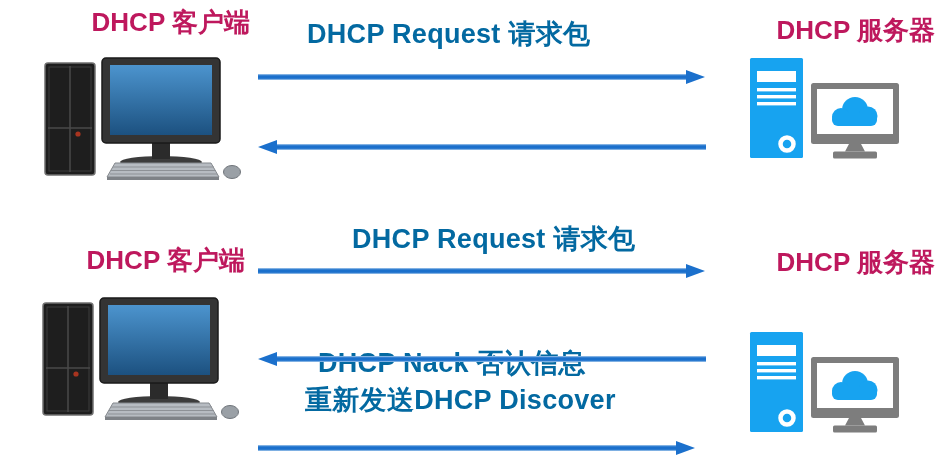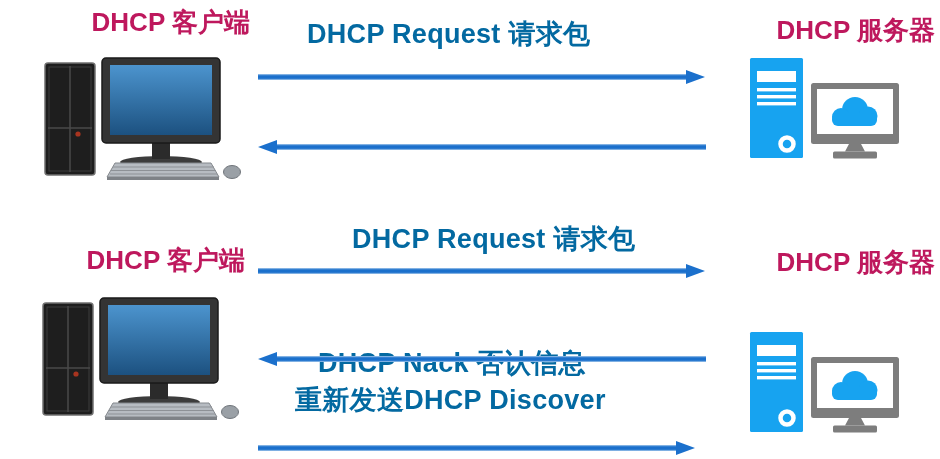--- a/index.html
+++ b/index.html
@@ -153,19 +153,19 @@
     <div class="arrow-line"></div>
     <div class="arrow-head"></div>
   </div>
 
   <div class="msg" style="left:318px;top:311px;margin-top:38px;">DHCP Nack 否认信息</div>
   <div class="arrow left" style="left:258px;top:352px;width:448px;">
     <div class="arrow-line"></div>
     <div class="arrow-head"></div>
   </div>
 
-  <div class="msg" style="left:295px;top:386px;">重新发送DHCP Discover</div>
+  <div class="msg" style="left:305px;top:386px;">重新发送DHCP Discover</div>
   <div class="arrow right" style="left:258px;top:441px;width:437px;">
     <div class="arrow-line"></div>
     <div class="arrow-head"></div>
   </div>
 
 </div>
 
 </body></html>

